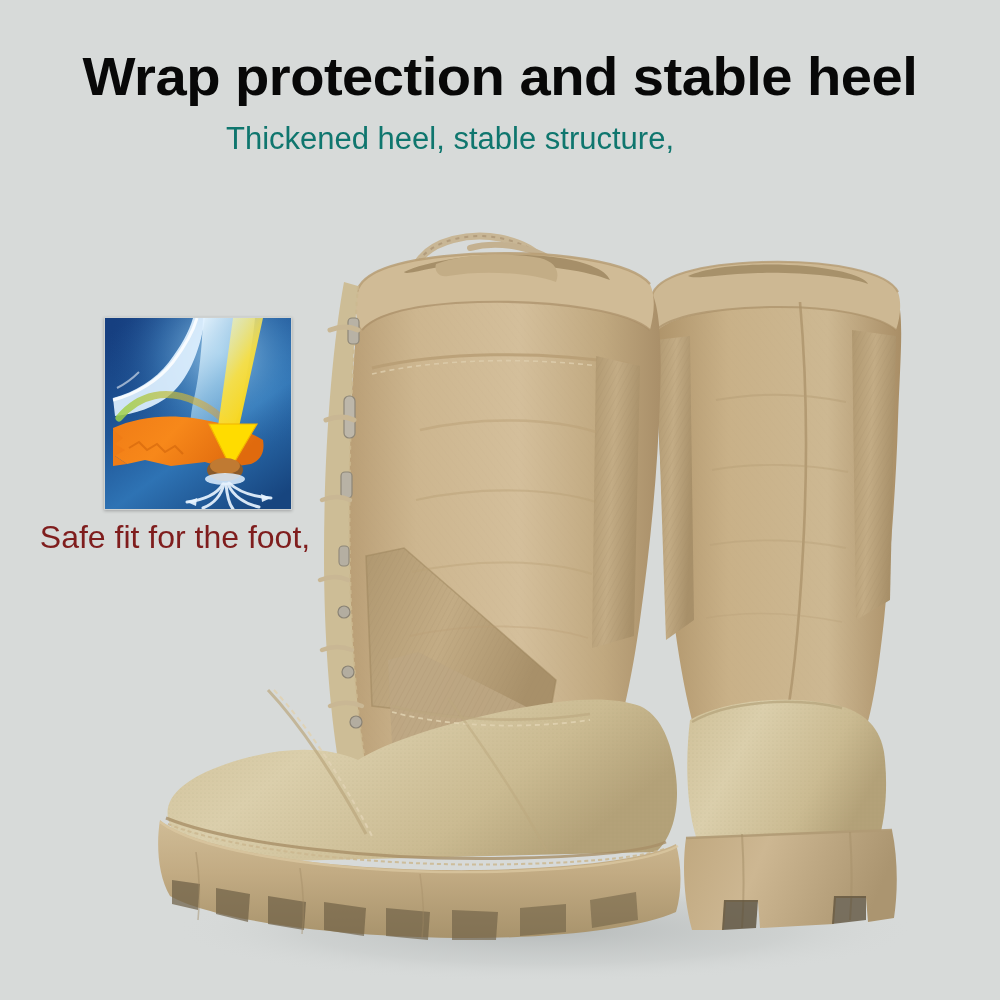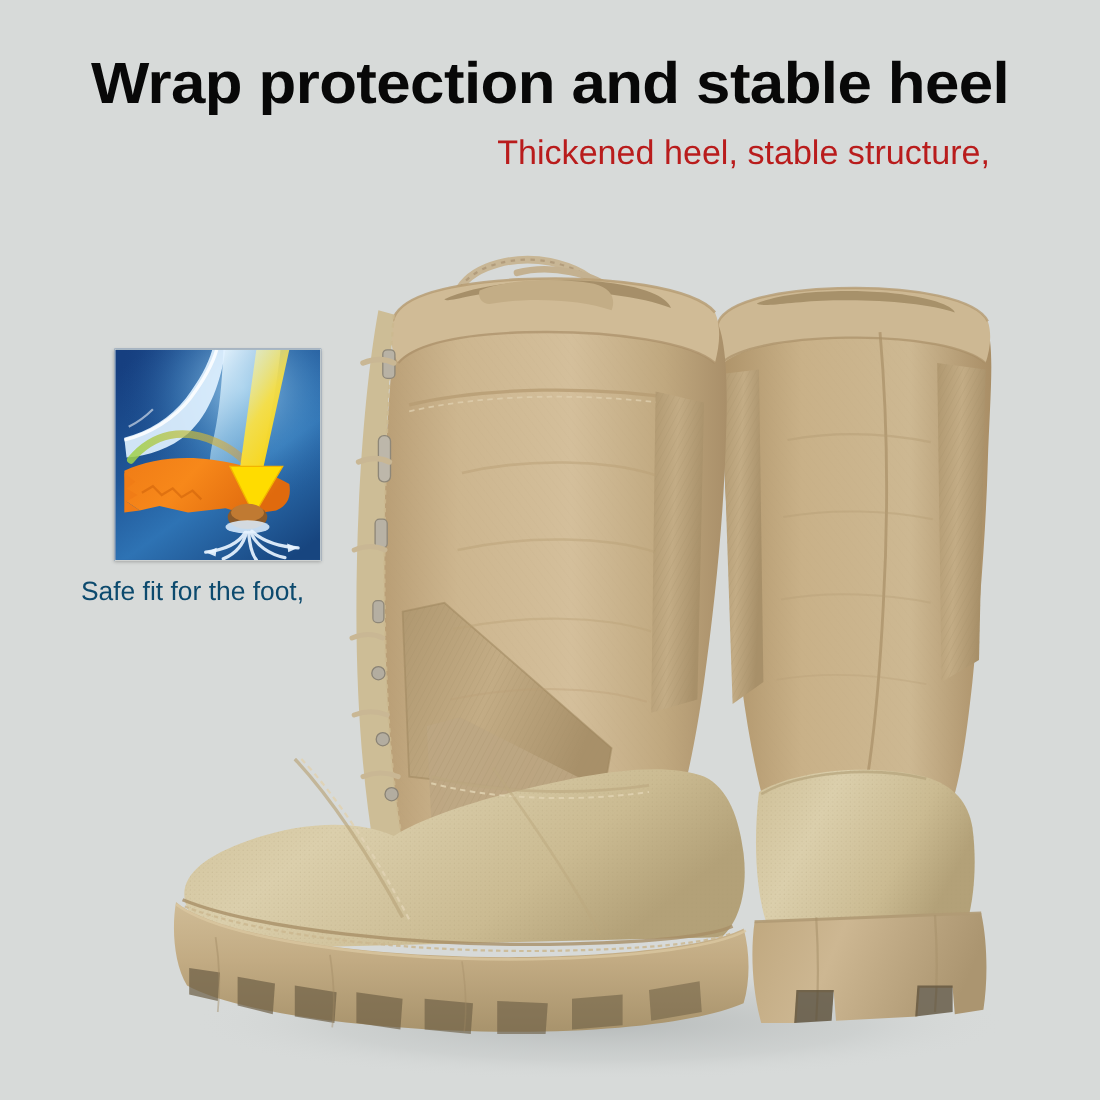--- a/index.html
+++ b/index.html
@@ -27,24 +27,24 @@
     line-height:58px;
     letter-spacing:-0.5px;
     color:#080808;
     transform:scaleX(1.06);
     transform-origin:50% 50%;
     white-space:nowrap;
   }
   .subhead{
     position:absolute;
     left:0;top:118px;width:900px;
-    text-align:right;
+    text-align:center;
     font-size:31px;
     line-height:41px;
-    color:#b91c1c;
+    color:#0f766e;
     font-weight:400;
   }
   .subhead div{letter-spacing:0px;}
 
   
   .feature-icon{
     position:absolute;
     left:104px;top:317px;
     width:186px;height:191px;
     border:1px solid #cfd2d1;
@@ -52,23 +52,23 @@
     overflow:hidden;
     background:#1d4f92;
   }
   .feature-icon svg{display:block;width:100%;height:100%;}
 
   
   .caption{
     position:absolute;
     left:10px;top:517px;width:330px;
     text-align:center;
-    font-size:24px;
+    font-size:32px;
     line-height:41px;
-    color:#0c4a6e;
+    color:#7f1d1d;
     font-weight:400;
   }
 
   
   .boots{
     position:absolute;
     left:0;top:0;width:1000px;height:1000px;
     pointer-events:none;
   }
   .boots svg{display:block;width:1000px;height:1000px;}

